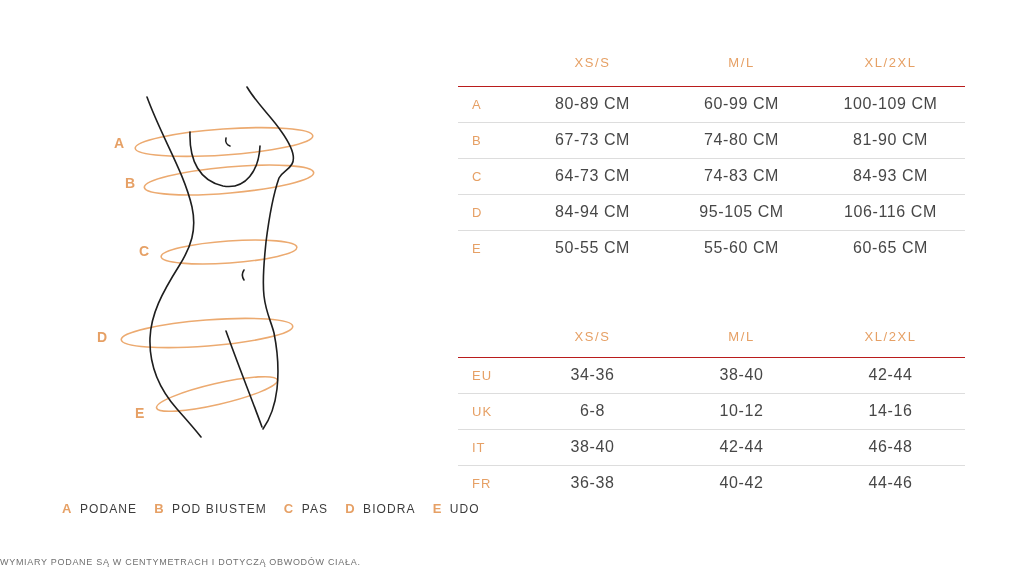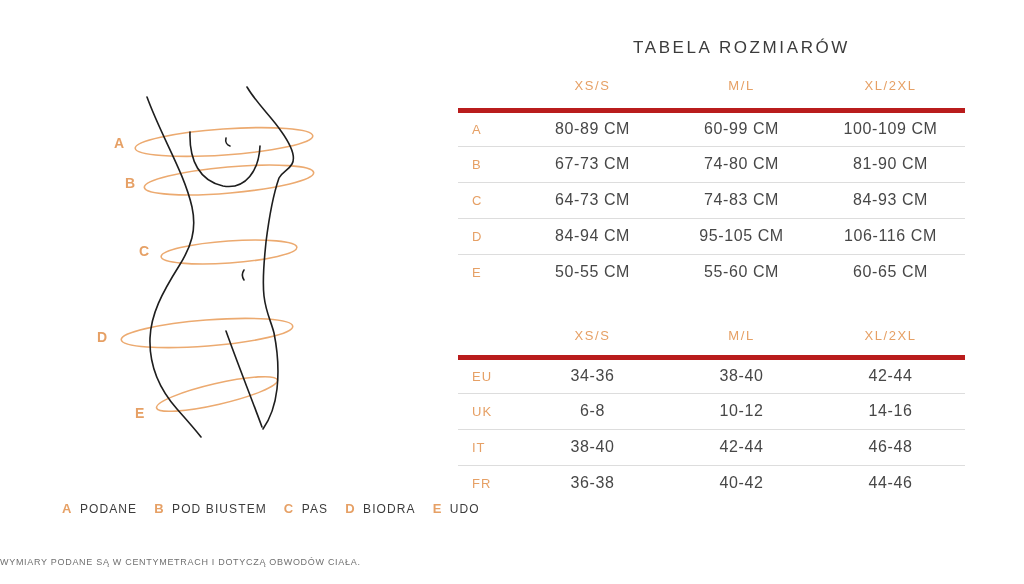--- a/index.html
+++ b/index.html
@@ -33,21 +33,21 @@
 
   table { width: 100%; border-collapse: collapse; table-layout: fixed; margin-top: 4px; }
   col.label-col { width: 60px; }
 
   thead th {
     font-weight: 400;
     font-size: 13px;
     letter-spacing: 1.6px;
     color: #e6a065;
     text-align: center;
-    border-bottom: 5px solid #b91c1c;
+    border-bottom: 1px solid #b91c1c;
     padding: 0;
   }
   .size-section thead th { height: 46px; vertical-align: middle; }
   .converter-section thead th { height: 41px; vertical-align: middle; }
 
   tbody td { height: 36px; padding: 0; vertical-align: middle; }
   tbody tr:not(:last-child) td { border-bottom: 1px solid #dddddd; }
 
   td.row-label {
     color: #e6a065;
@@ -128,21 +128,20 @@
 
     <text class="point-letter" x="114" y="148">A</text>
     <text class="point-letter" x="125" y="188">B</text>
     <text class="point-letter" x="139" y="256">C</text>
     <text class="point-letter" x="97" y="342">D</text>
     <text class="point-letter" x="135" y="418">E</text>
   </svg>
 </div>
 
 <div class="section size-section">
-  <h2 class="section-title">TABELA ROZMIARÓW</h2>
   <table>
     <colgroup>
         <col class="label-col">
         <col>
         <col>
         <col>
       </colgroup>
     <thead>
       <tr>
         <th></th>

